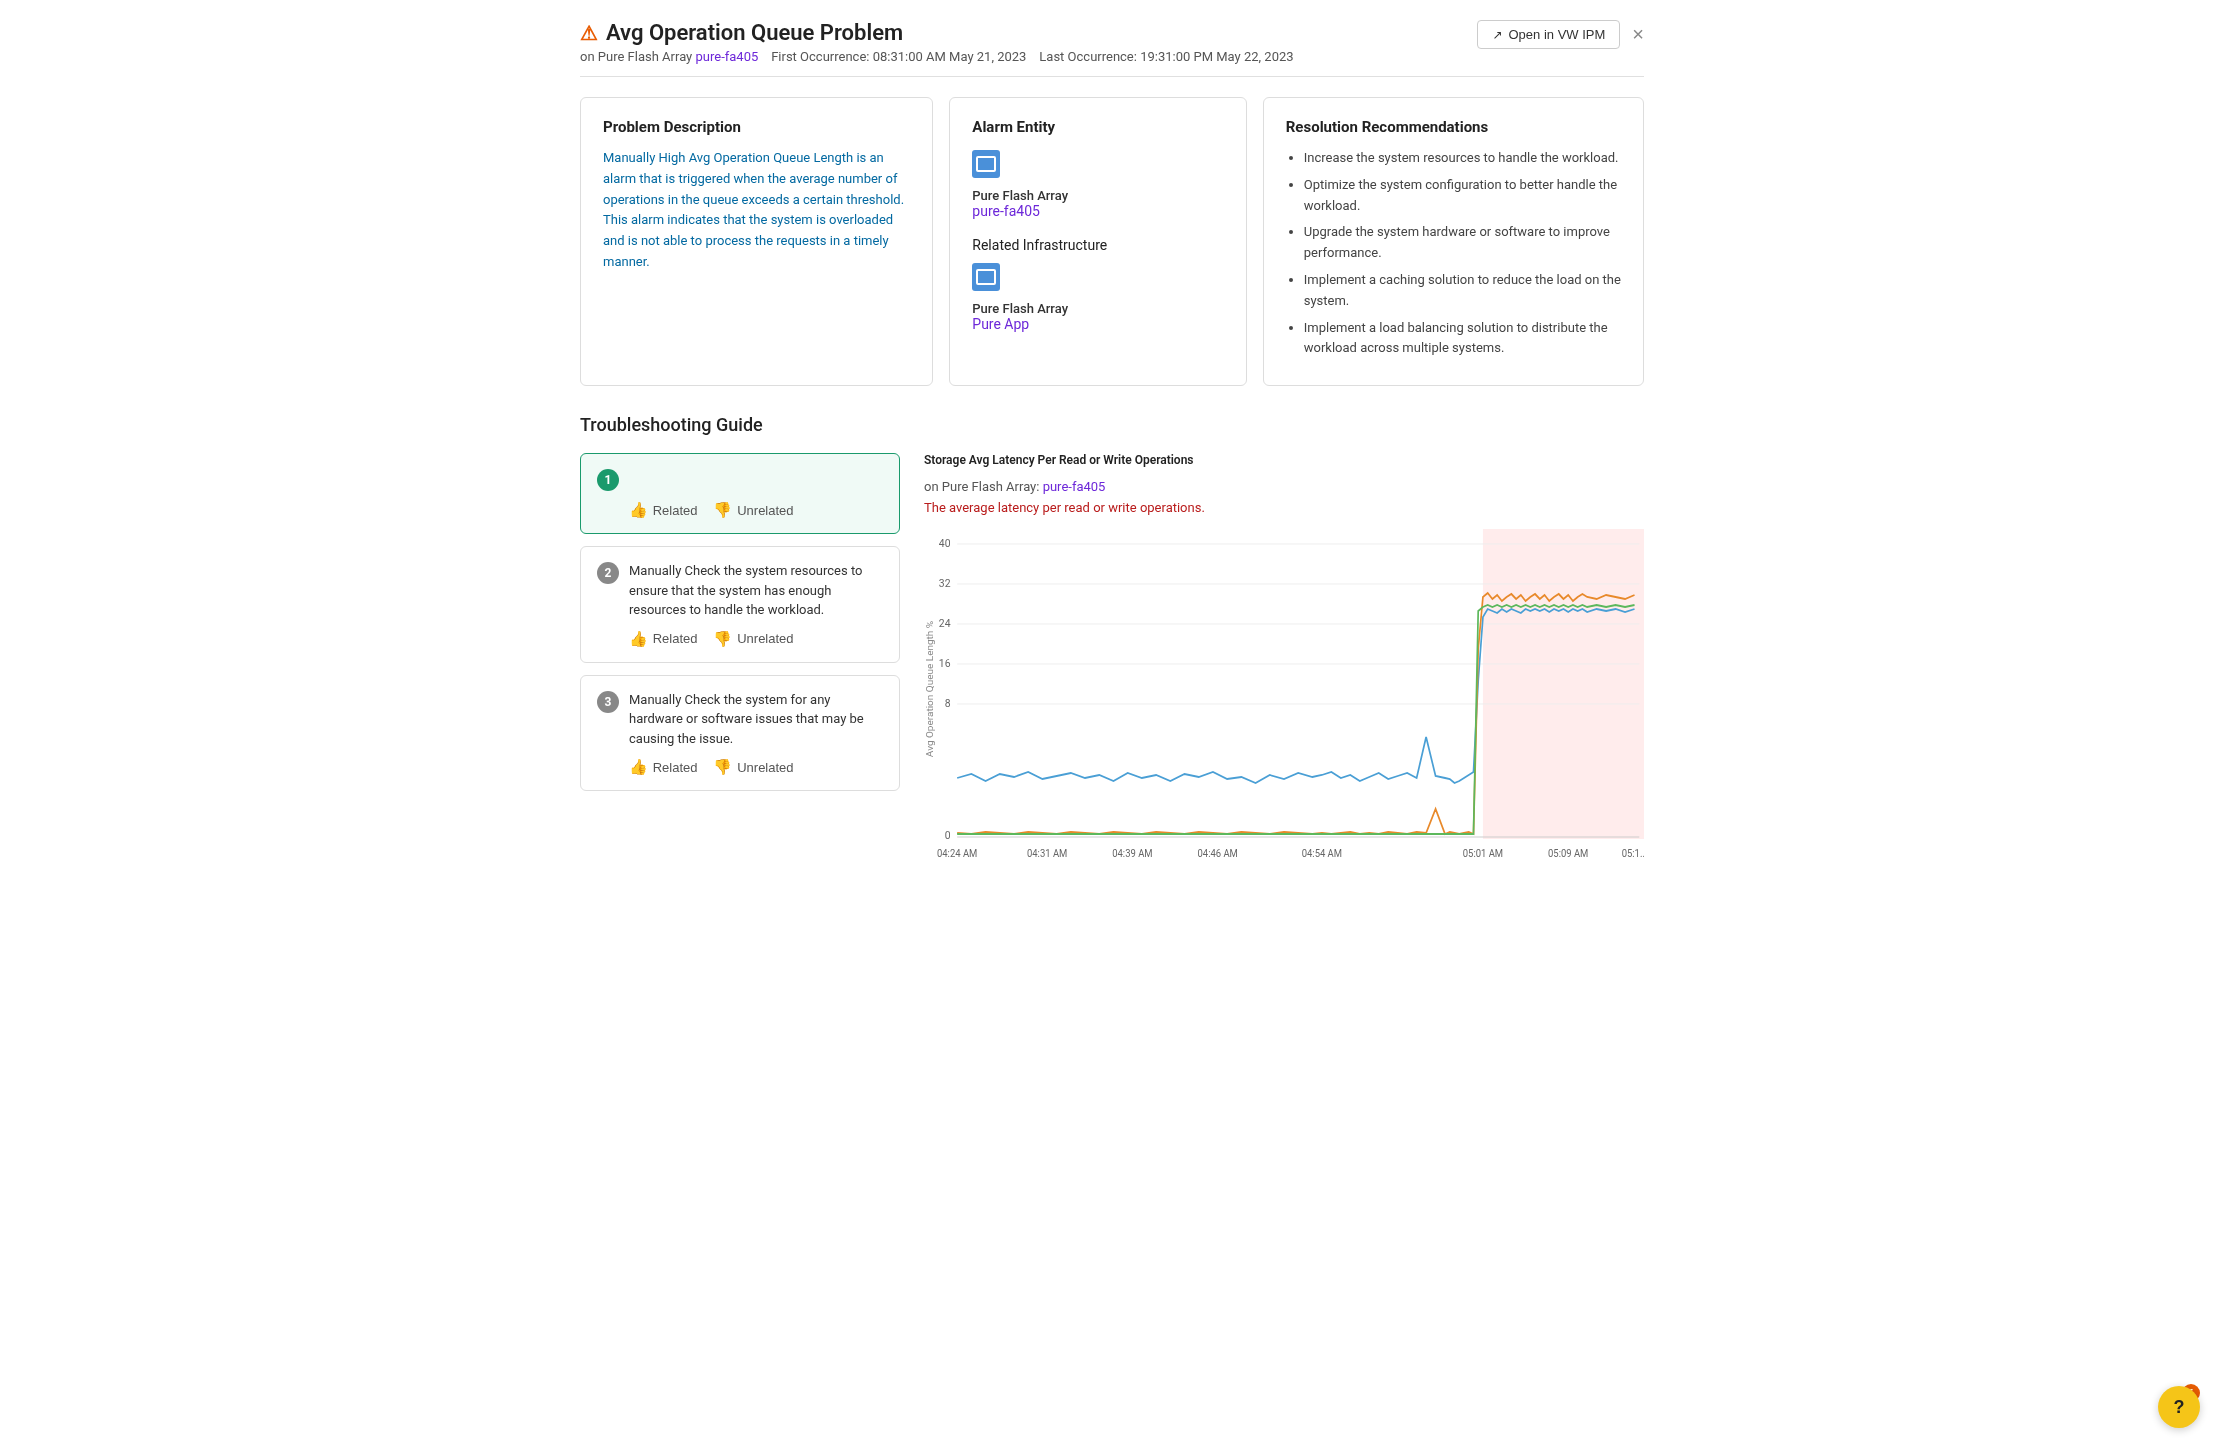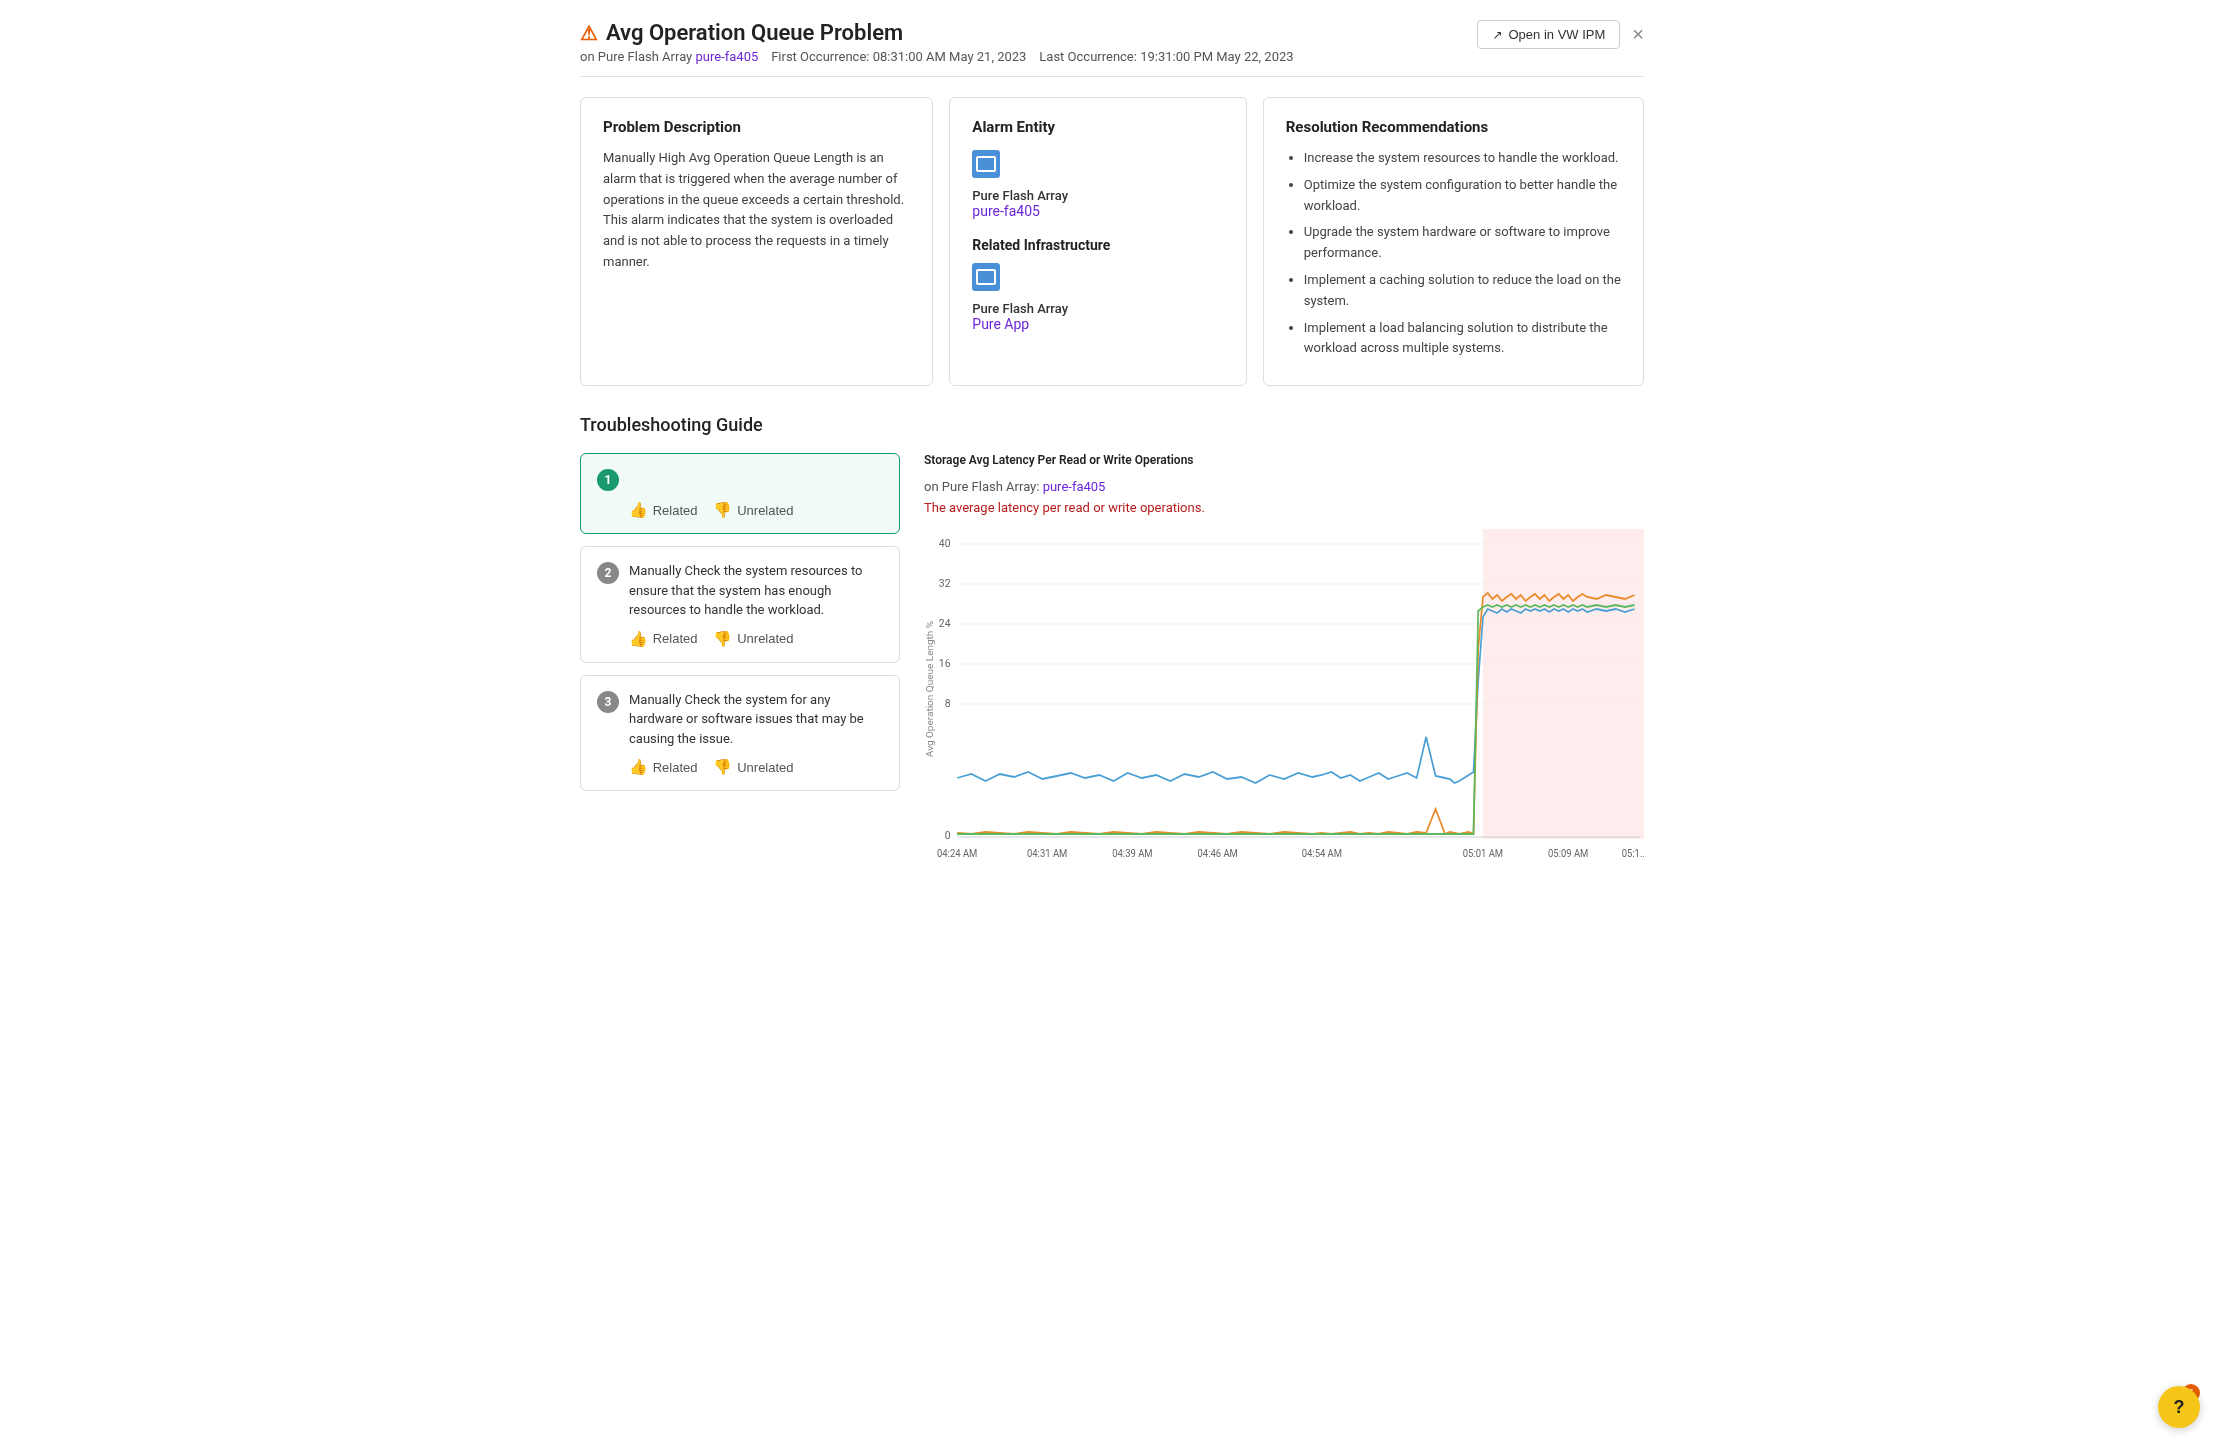--- a/index.html
+++ b/index.html
@@ -78,21 +78,21 @@
     .card-entity { flex: 0.9; }
     .card-resolution { flex: 1.2; }
     .card h2 {
       font-size: 15px;
       font-weight: 700;
       margin-bottom: 12px;
       color: #222;
     }
     .card p {
       font-size: 13px;
-      color: #404040;
+      color: #0369a1;
       line-height: 1.6;
     }
 
     .entity-item {
       display: flex;
       align-items: flex-start;
       gap: 10px;
       margin-bottom: 18px;
       flex-direction: column;
     }
@@ -102,21 +102,21 @@
       flex-shrink: 0;
       margin-top: 2px;
     }
     .entity-label {
       font-size: 13px;
       color: #333;
       font-weight: 500;
     }
     .entity-section-label {
       font-size: 14px;
-      font-weight: 700;
+      font-weight: 400;
       color: #222;
       margin: 14px 0 8px 0;
     }
 
     .resolution-list {
       padding-left: 18px;
     }
     .resolution-list li {
       font-size: 13px;
       color: #444;

